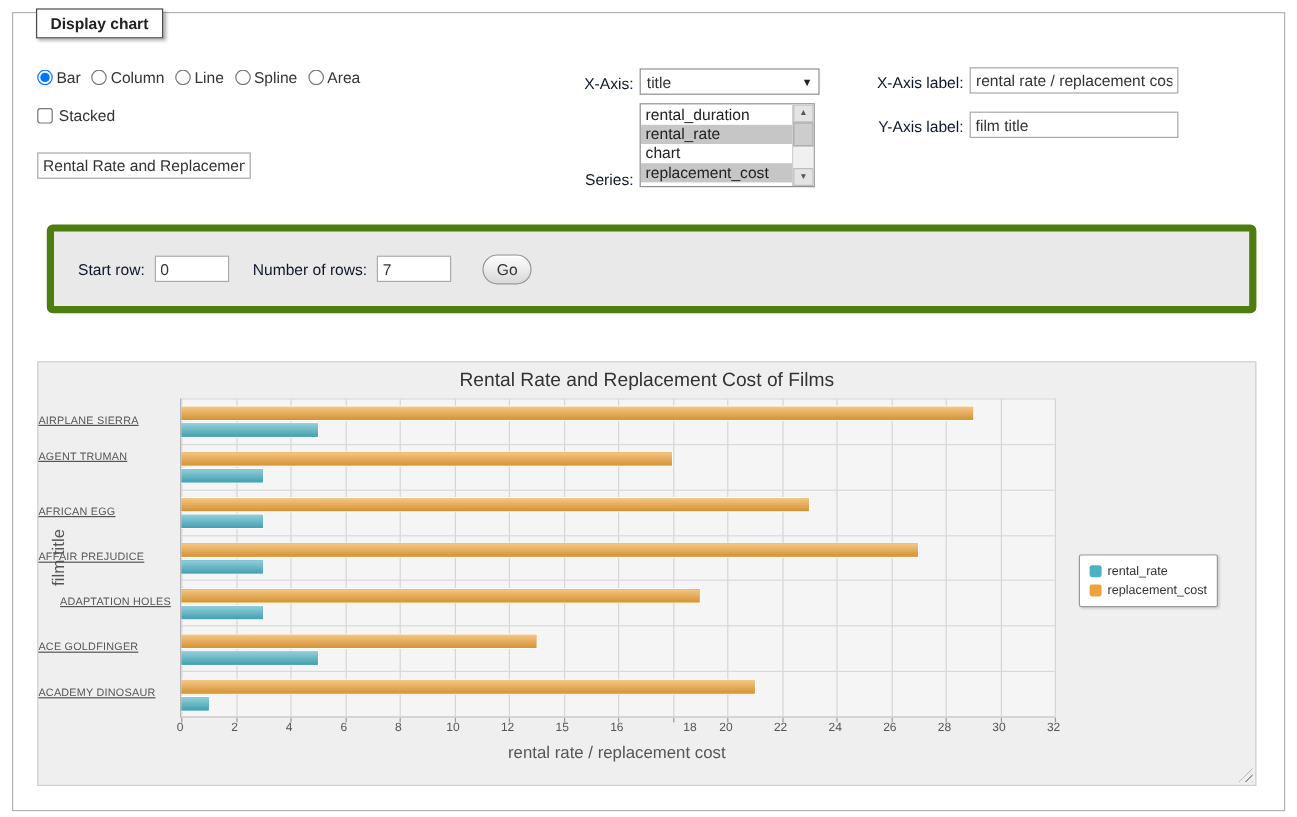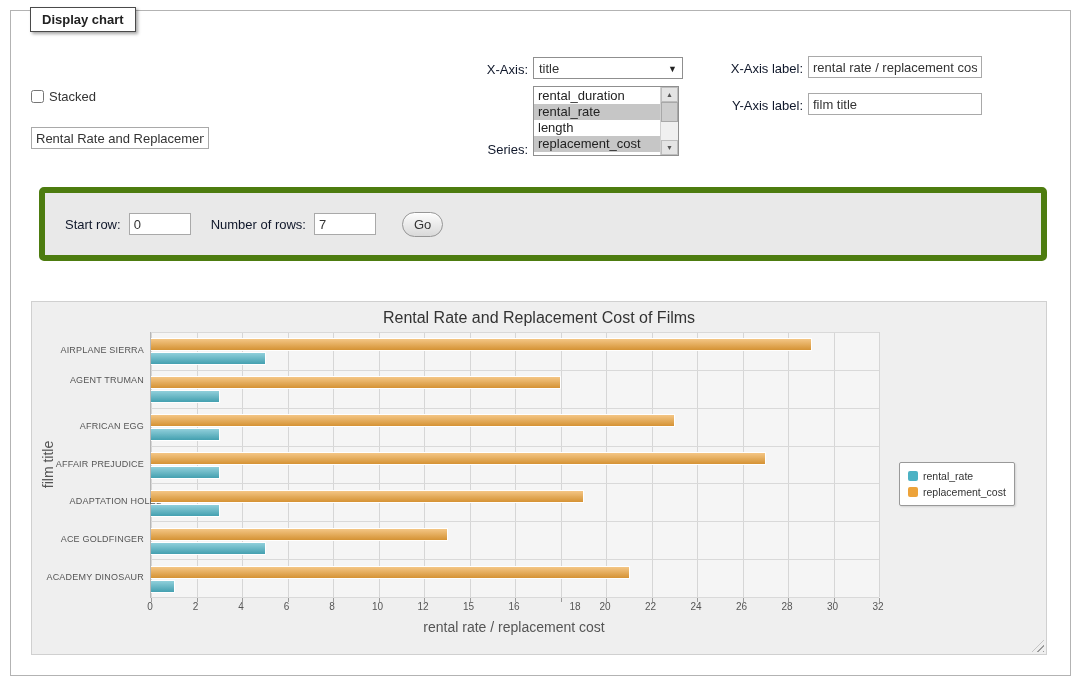--- a/index.html
+++ b/index.html
@@ -35,56 +35,78 @@
   .lbl.nr{margin-left:12px;}
   .go-btn{margin-left:18px;height:25px;padding:0 11px;border:1px solid #969696;border-radius:13px;background:linear-gradient(#fdfdfd,#d9d9d9);font-size:13px;color:#333;font-family:"Liberation Sans",sans-serif;box-shadow:inset 0 1px 0 #fff;cursor:default;}
   .chart-panel{position:absolute;left:20px;top:290px;width:1016px;height:354px;background:#efefef;border:1px solid #d0d0d0;box-sizing:border-box;}
   .chart-title{position:absolute;left:0;top:7px;width:100%;text-align:center;font-size:16px;color:#333;}
   .plot{position:absolute;left:118px;top:30px;width:728px;height:265px;background:#f5f5f5;border-left:1px solid #b6b6b6;border-bottom:1px solid #b6b6b6;}
   .vgrid{position:absolute;top:0;bottom:0;width:1px;background:#d6d6d6;}
   .hgrid{position:absolute;left:0;right:0;height:1px;background:#d9d9d9;}
   .tickmark{position:absolute;bottom:-5px;width:1px;height:4px;background:#9a9a9a;}
   .bar{position:absolute;left:0;height:11px;border:1px solid #fff;border-left:none;border-radius:0 1px 1px 0;background-image:linear-gradient(rgba(255,255,255,.38),rgba(0,0,0,.10));z-index:2;box-sizing:content-box;}
   .cat-labels{position:absolute;left:0;top:0;width:112px;height:100%;}
-  .cat-label{position:absolute;left:0;width:112px;text-align:right;font-size:9px;color:#555;letter-spacing:.2px;}
+  .cat-label{position:absolute;left:0;width:112px;font-size:9px;color:#555;letter-spacing:.2px;text-decoration:underline;}
   .tick-labels{position:absolute;left:0;top:299px;width:100%;height:12px;}
   .tick{position:absolute;top:0;transform:translateX(-50%);font-size:10px;color:#555;}
   .x-title{position:absolute;left:118px;top:317px;width:728px;text-align:center;font-size:14px;color:#555;}
   .y-title{position:absolute;left:8px;top:30px;width:265px;height:18px;transform-origin:0 0;transform:rotate(-90deg) translateX(-265px);text-align:center;font-size:14px;color:#555;}
   .chart-legend{position:absolute;left:867px;top:160px;background:#fff;border:1px solid #999;border-radius:2px;padding:5px 8px;box-shadow:1px 1px 2px rgba(0,0,0,.12);}
   .legend-entry{display:flex;align-items:center;gap:5px;height:16px;font-size:10.5px;color:#333;white-space:nowrap;}
   .legend-swatch{width:10px;height:10px;border-radius:2px;display:inline-block;}
   .resize-handle{position:absolute;right:2px;bottom:2px;width:12px;height:12px;clip-path:polygon(100% 0,100% 100%,0 100%);background:repeating-linear-gradient(-45deg,#9a9a9a 0 1px,transparent 1px 4px);}
 </style>
 </head>
 <body>
 
 <div class="outer">
   <div class="legend-box">Display chart</div>
 
+  <div class="radios">
+      <label class="radio-item">
+        <input type="radio" name="ctype" checked="" style="">
+        <span>Bar</span>
+      </label>
+      <label class="radio-item">
+        <input type="radio" name="ctype" style="">
+        <span>Column</span>
+      </label>
+      <label class="radio-item">
+        <input type="radio" name="ctype" style="">
+        <span>Line</span>
+      </label>
+      <label class="radio-item">
+        <input type="radio" name="ctype" style="">
+        <span>Spline</span>
+      </label>
+      <label class="radio-item">
+        <input type="radio" name="ctype" style="">
+        <span>Area</span>
+      </label>
+    </div>
 
   <label class="stacked">
     <input type="checkbox" style="">
     <span>Stacked</span>
   </label>
 
   <input class="title-input" value="Rental Rate and Replacement Cost of Films" style="">
 
   <div class="lbl xaxis-lbl">X-Axis:</div>
   <div class="select">
     <span>title</span>
     <span class="sel-arrow">▼</span>
   </div>
 
   <div class="lbl series-lbl">Series:</div>
   <div class="listbox">
     <div class="lb-options">
         <div class="lb-option">rental_duration</div>
         <div class="lb-option selected">rental_rate</div>
-        <div class="lb-option">length</div>
+        <div class="lb-option">chart</div>
         <div class="lb-option selected">replacement_cost</div>
       </div>
     <div class="lb-scroll">
       <div class="lb-btn up">▲</div>
       <div class="lb-thumb"></div>
       <div class="lb-btn down">▼</div>
     </div>
   </div>
 
   <div class="lbl xlab-lbl">X-Axis label:</div>

